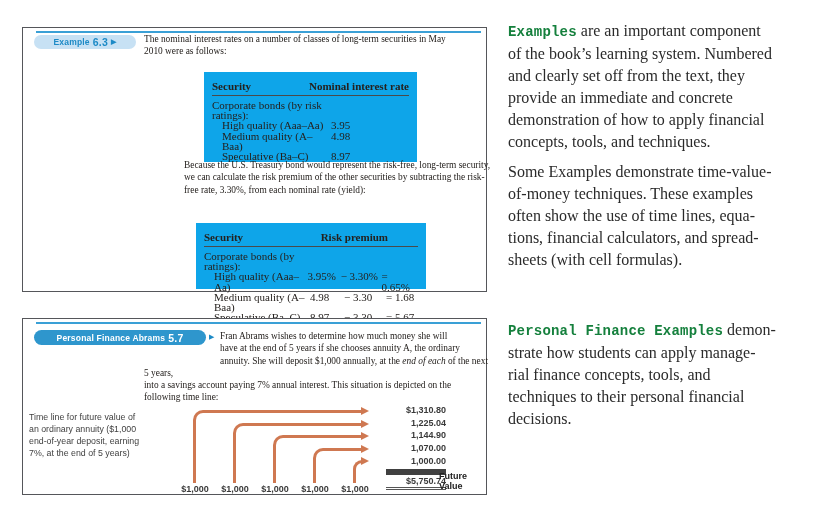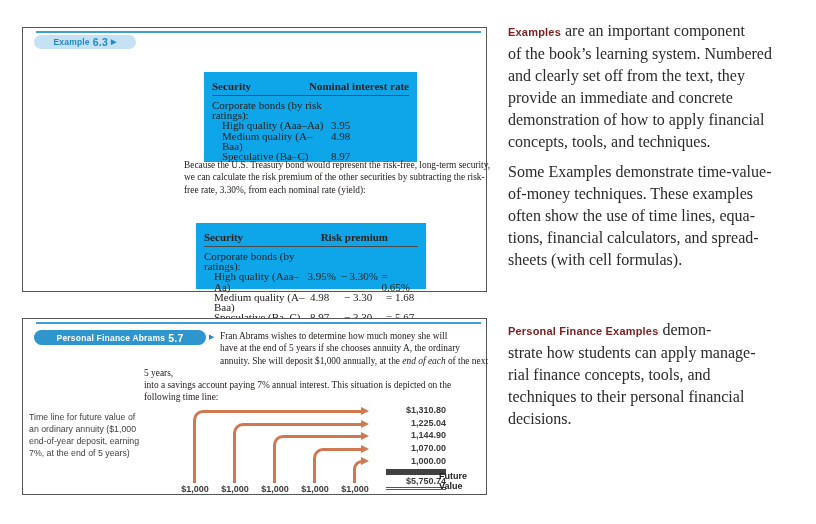--- a/index.html
+++ b/index.html
@@ -70,39 +70,43 @@
   .fv-label { position:absolute; left:416px; top:152px; font-family:"Liberation Sans", sans-serif;
               font-size:9px; font-weight:bold; color:#222; }
   .deposits { position:absolute; left:152px; top:165px; display:flex; }
   .deposits span { display:inline-block; width:40px; text-align:center;
                    font-family:"Liberation Sans", sans-serif; font-size:9px; font-weight:600;
                    color:#3a3a3a; }
 
   
   .note { position:absolute; left:508px; width:314px; font-size:16px; line-height:22px;
           color:#2a2a2a; }
-  .note .lead { font-family:Liberation Sans, sans-serif; font-weight:bold;
-                color:#7f1d1d; font-size:11px; letter-spacing:.2px; }
+  .note .lead { font-family:Liberation Mono, monospace; font-weight:bold;
+                color:#15803d; font-size:14px; letter-spacing:.2px; }
   .note .pre { white-space:pre-line; }
   .note-1 { top:20px; } .note-2 { top:161px; } .note-3 { top:319px; }
 </style>
 </head>
 <body>
 
 <div class="page">
 
   <div class="ebox ebox-1">
     <div class="box-rule"></div>
 
     <div class="badge1">
       <span>Example</span>
       <span class="num">6.3</span>
       <span class="arr">▶</span>
     </div>
 
+    <div class="bpara p1">
+      <span class="pre">The nominal interest rates on a number of classes of long-term securities in May
+2010 were as follows:</span>
+    </div>
 
     <div class="btable t1">
       <div class="thead">
         <span>Security</span>
         <span class="h2r">Nominal interest rate</span>
       </div>
       <div class="thead-rule"></div>
       <div class="tbody">
 
 

